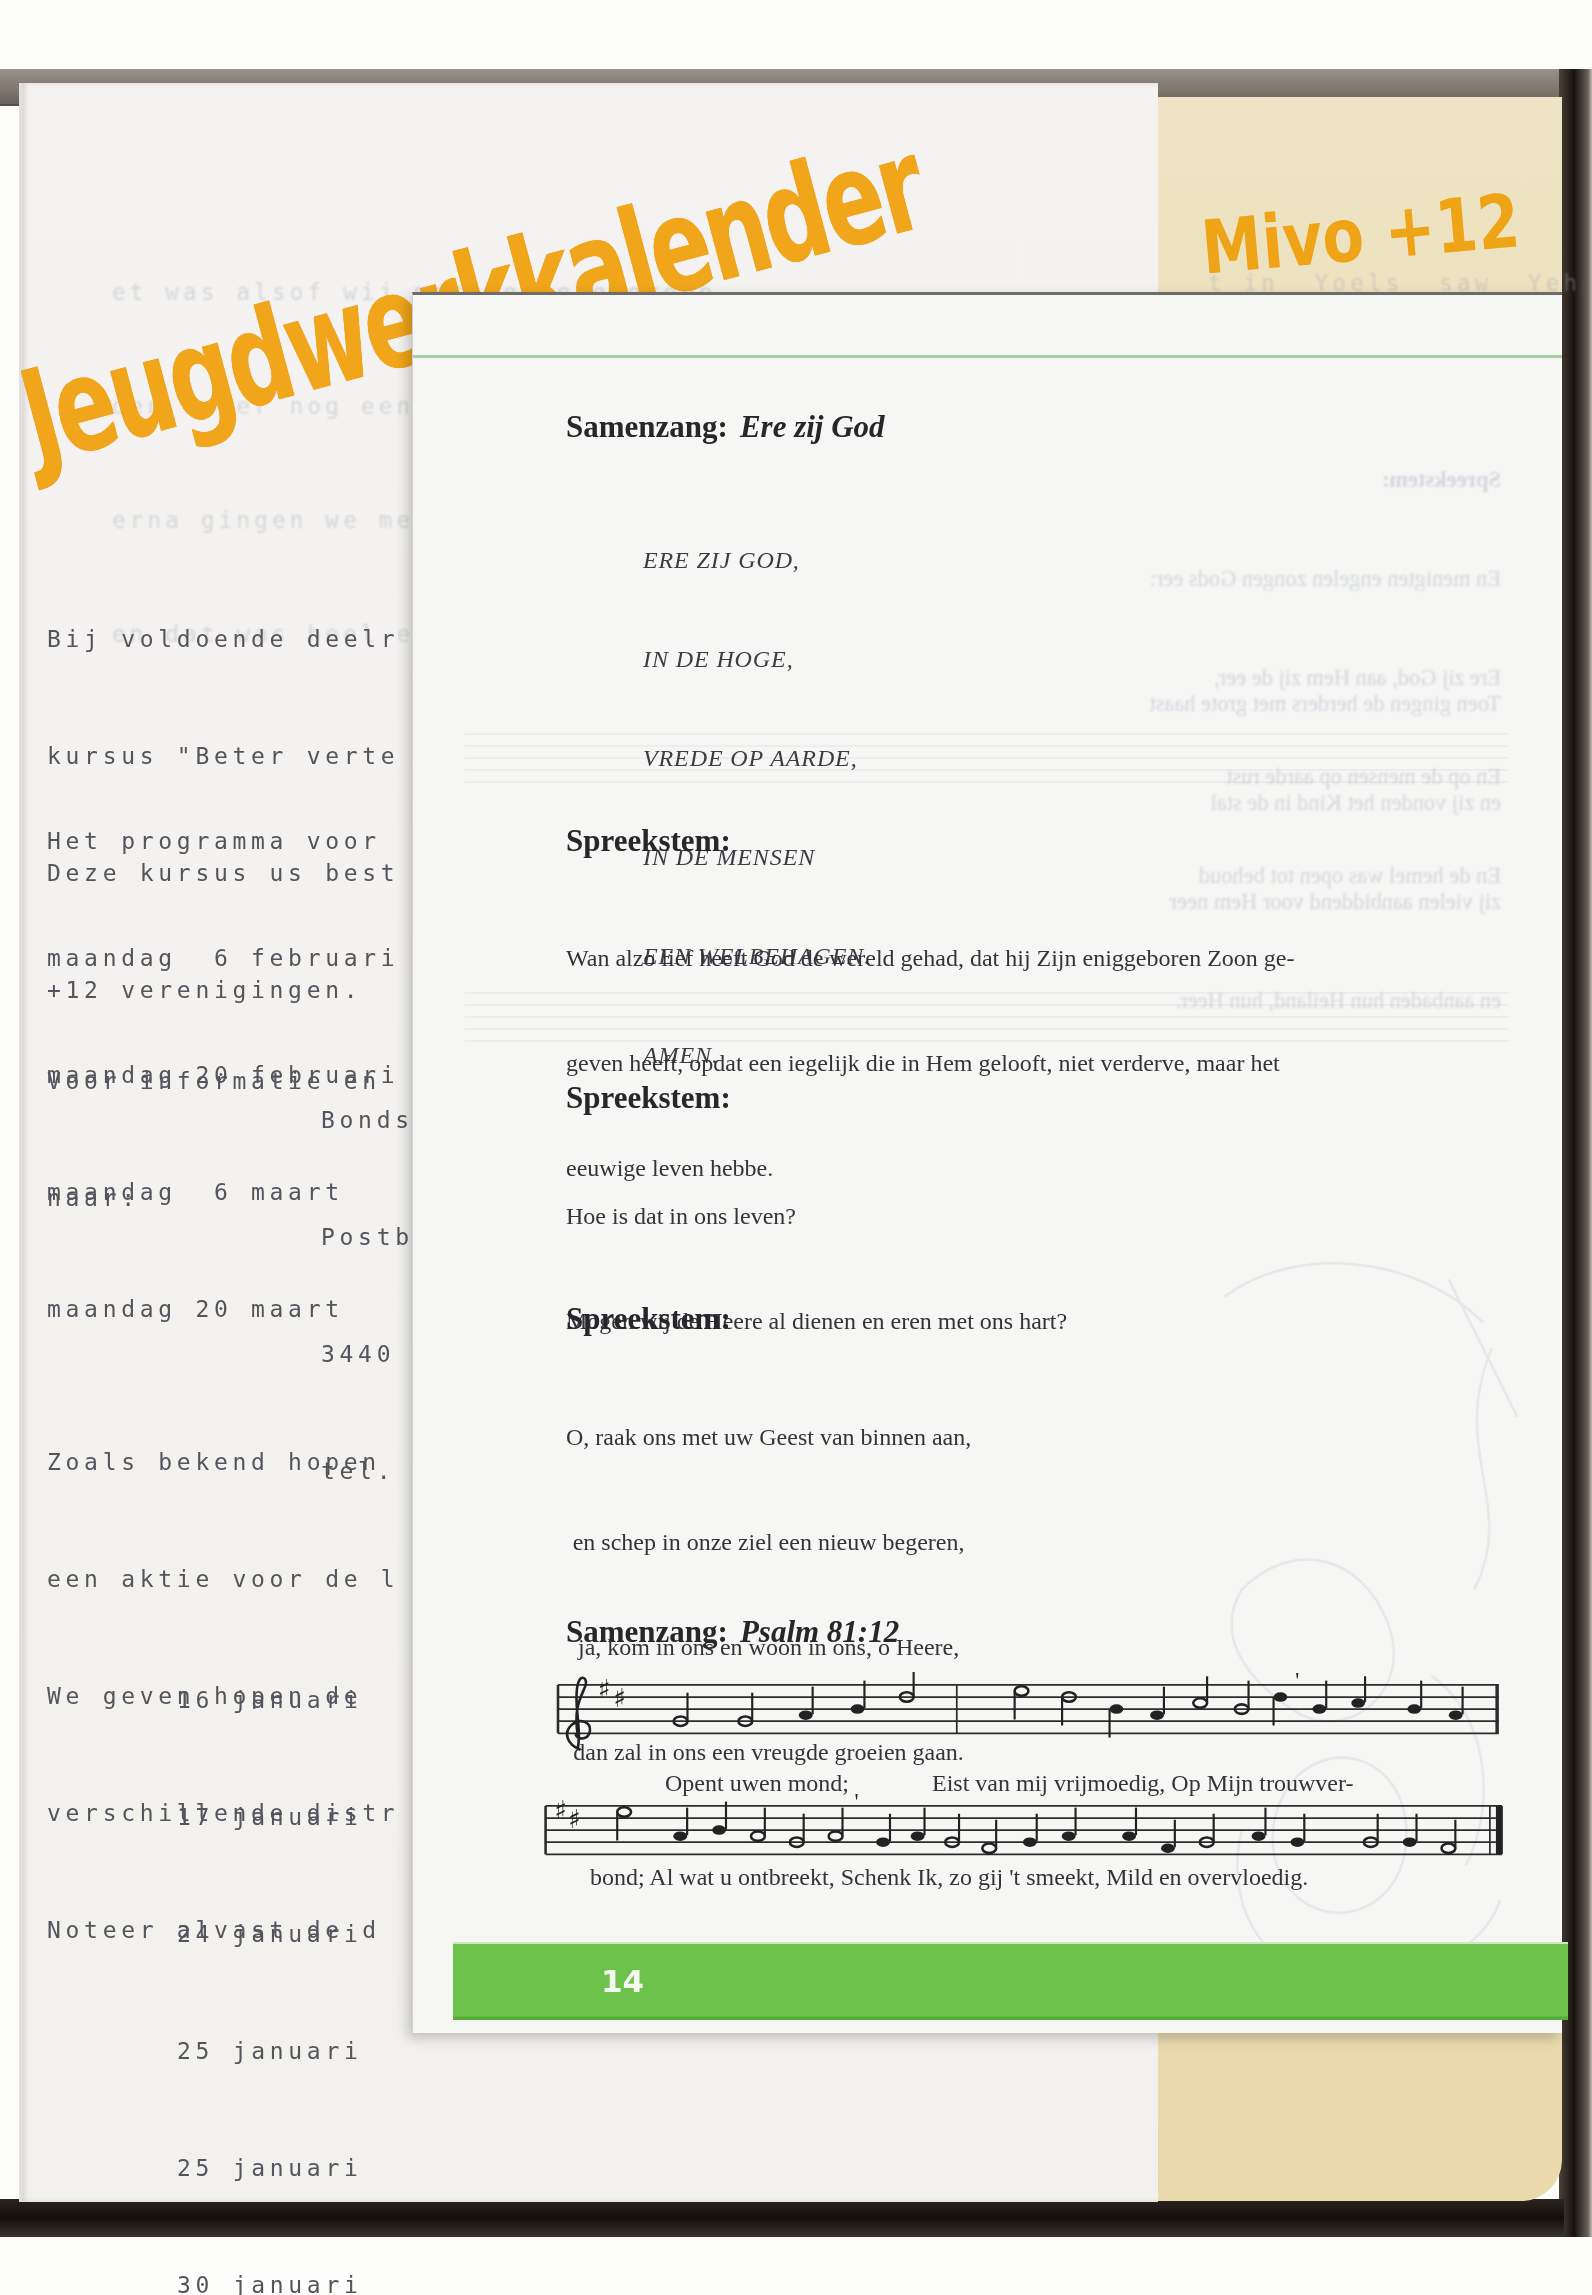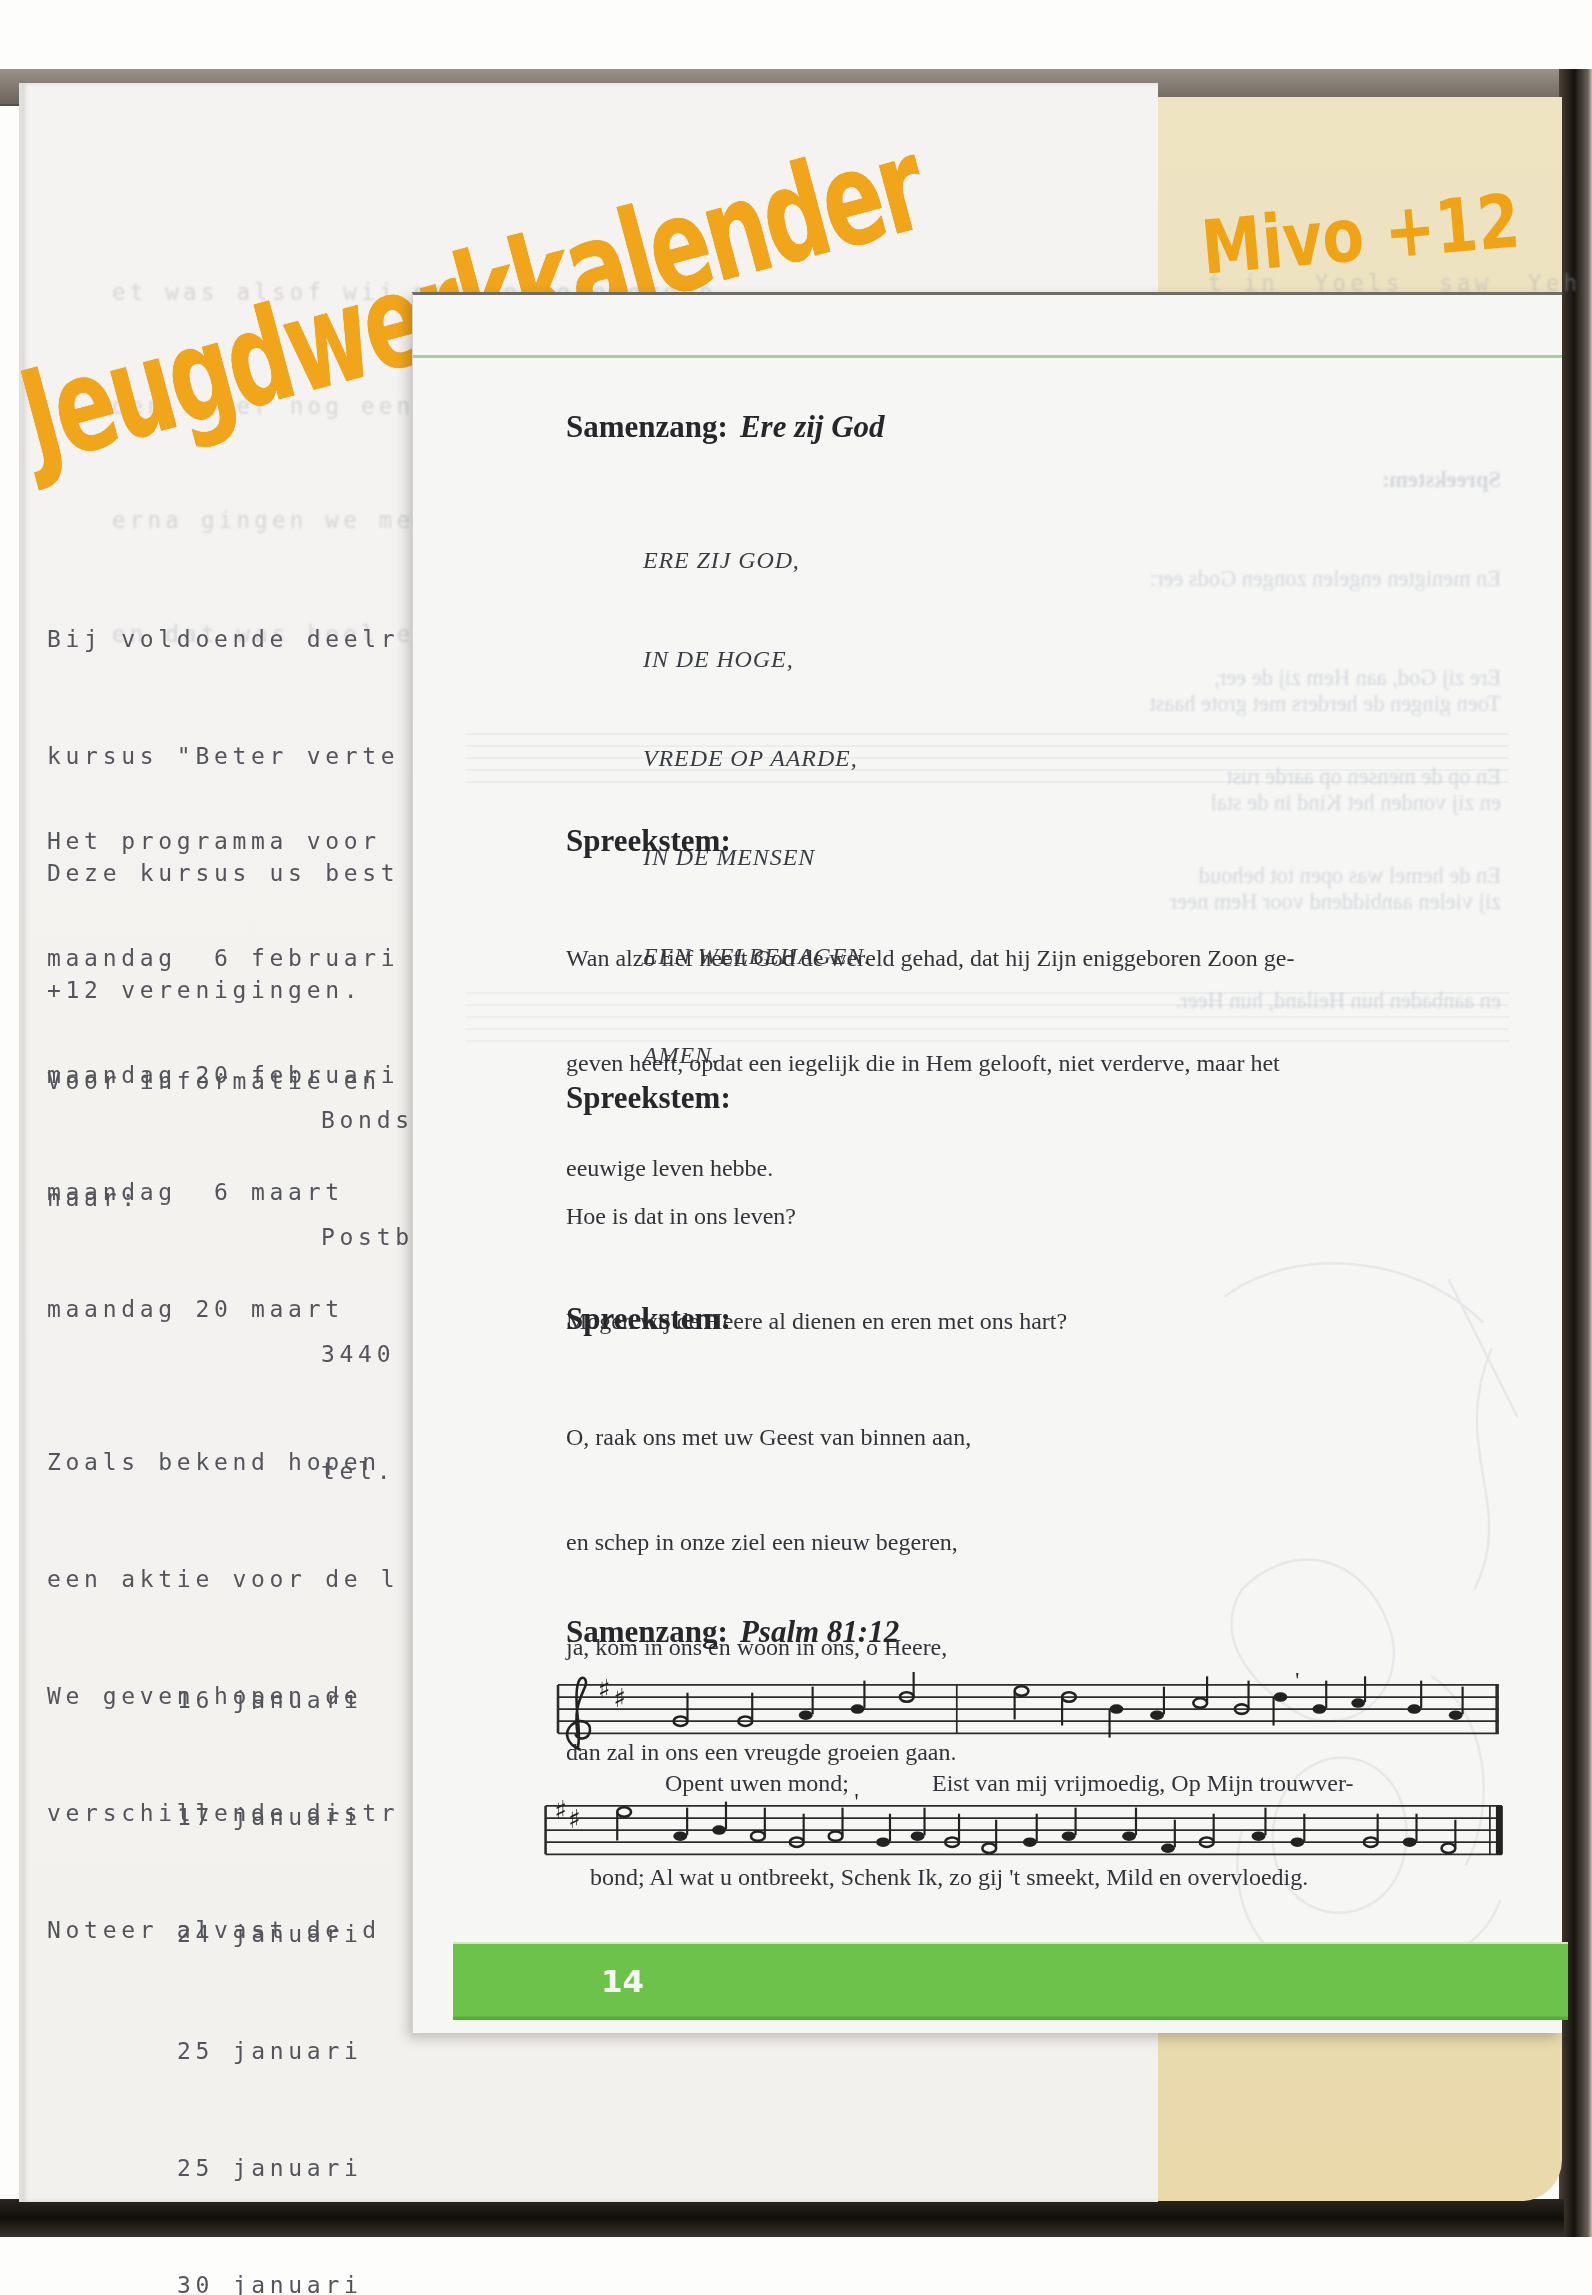--- a/index.html
+++ b/index.html
@@ -196,21 +196,21 @@
       <div>eeuwige leven hebbe.</div>
     </div>
 
     <div class="abs head" style="left:153px;top:785px;">Spreekstem:</div>
     <div class="abs serif-body" style="left:153px;top:834px;">
       <div>Hoe is dat in ons leven?</div>
       <div>Mogen wij de Heere al dienen en eren met ons hart?</div>
     </div>
 
     <div class="abs head" style="left:153px;top:1006px;">Spreekstem:</div>
-    <div class="abs serif-body" style="left:153px;top:1055px;">
+    <div class="abs serif-body" style="left:153px;top:1055px;text-align:center;">
       <div>O, raak ons met uw Geest van binnen aan,</div>
       <div>en schep in onze ziel een nieuw begeren,</div>
       <div>ja, kom in ons en woon in ons, o Heere,</div>
       <div>dan zal in ons een vreugde groeien gaan.</div>
     </div>
 
     <div class="abs head" style="left:153px;top:1319px;">
       <span>Samenzang:</span><span class="it">Psalm 81:12</span>
     </div>
 

